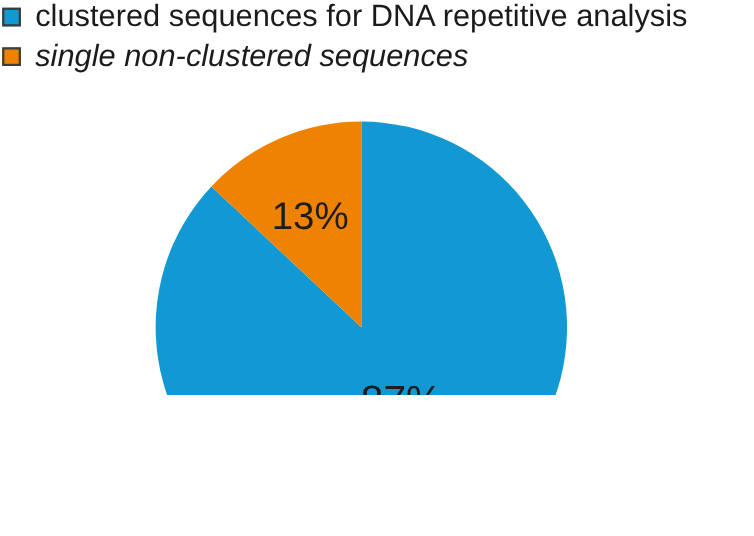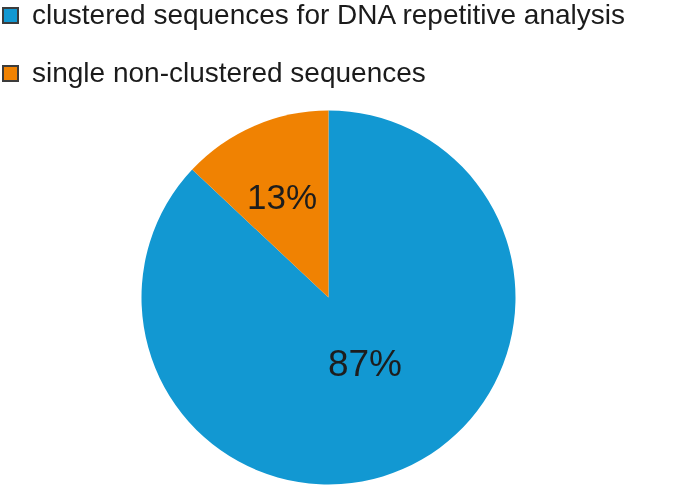--- a/index.html
+++ b/index.html
@@ -6,36 +6,37 @@
     margin: 0;
     padding: 0;
     width: 685px;
     height: 487px;
     background: #ffffff;
     font-family: "Liberation Sans", sans-serif;
   }
   .canvas {
     position: relative;
     width: 685px;
-    height: 487px;
+    height: 359px;
     background: #ffffff;
     overflow: hidden;
   }
   .legend {
     position: absolute;
     left: 2px;
     top: 1px;
   }
   .legend-row {
     display: flex;
     align-items: center;
     gap: 13px;
   }
   .legend-row + .legend-row {
-    margin-top: 30px;
+    margin-top: 8px;
+    font-style: italic;
   }
   .swatch {
     width: 13px;
     height: 13px;
     border: 2px solid #3c3c3c;
     flex: none;
     display: inline-block;
   }
   .legend-label {
     font-size: 28px;

